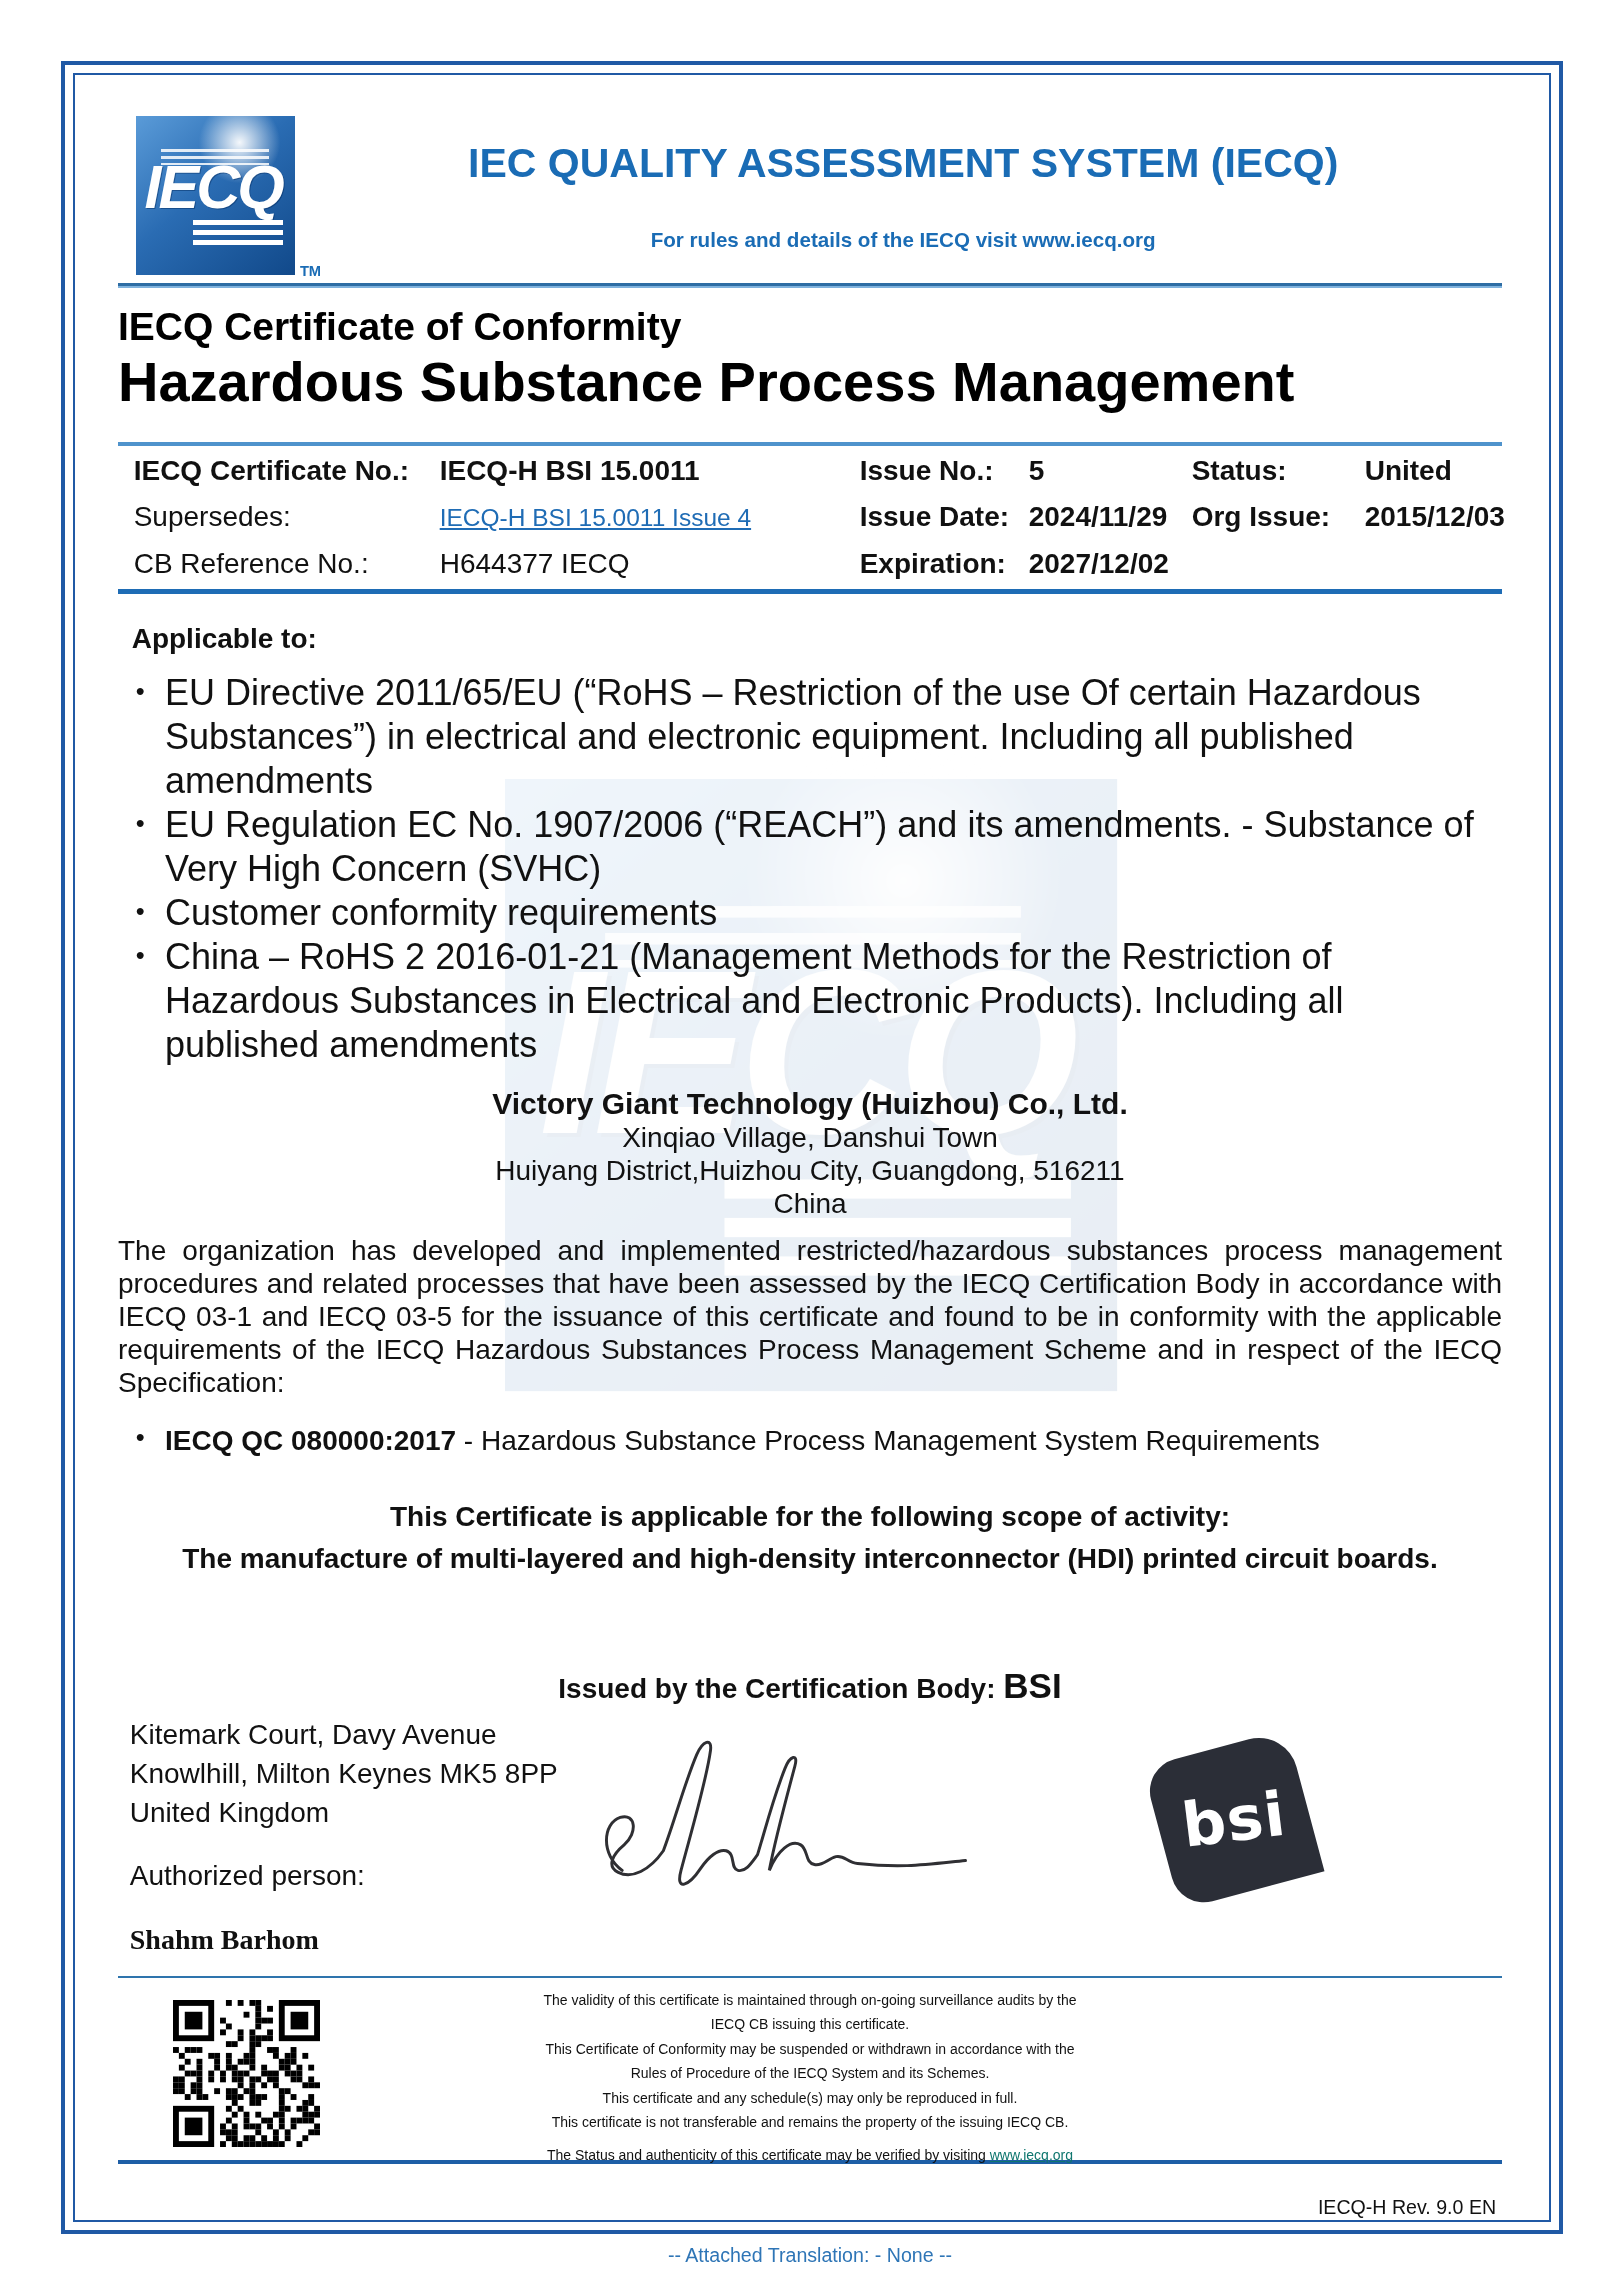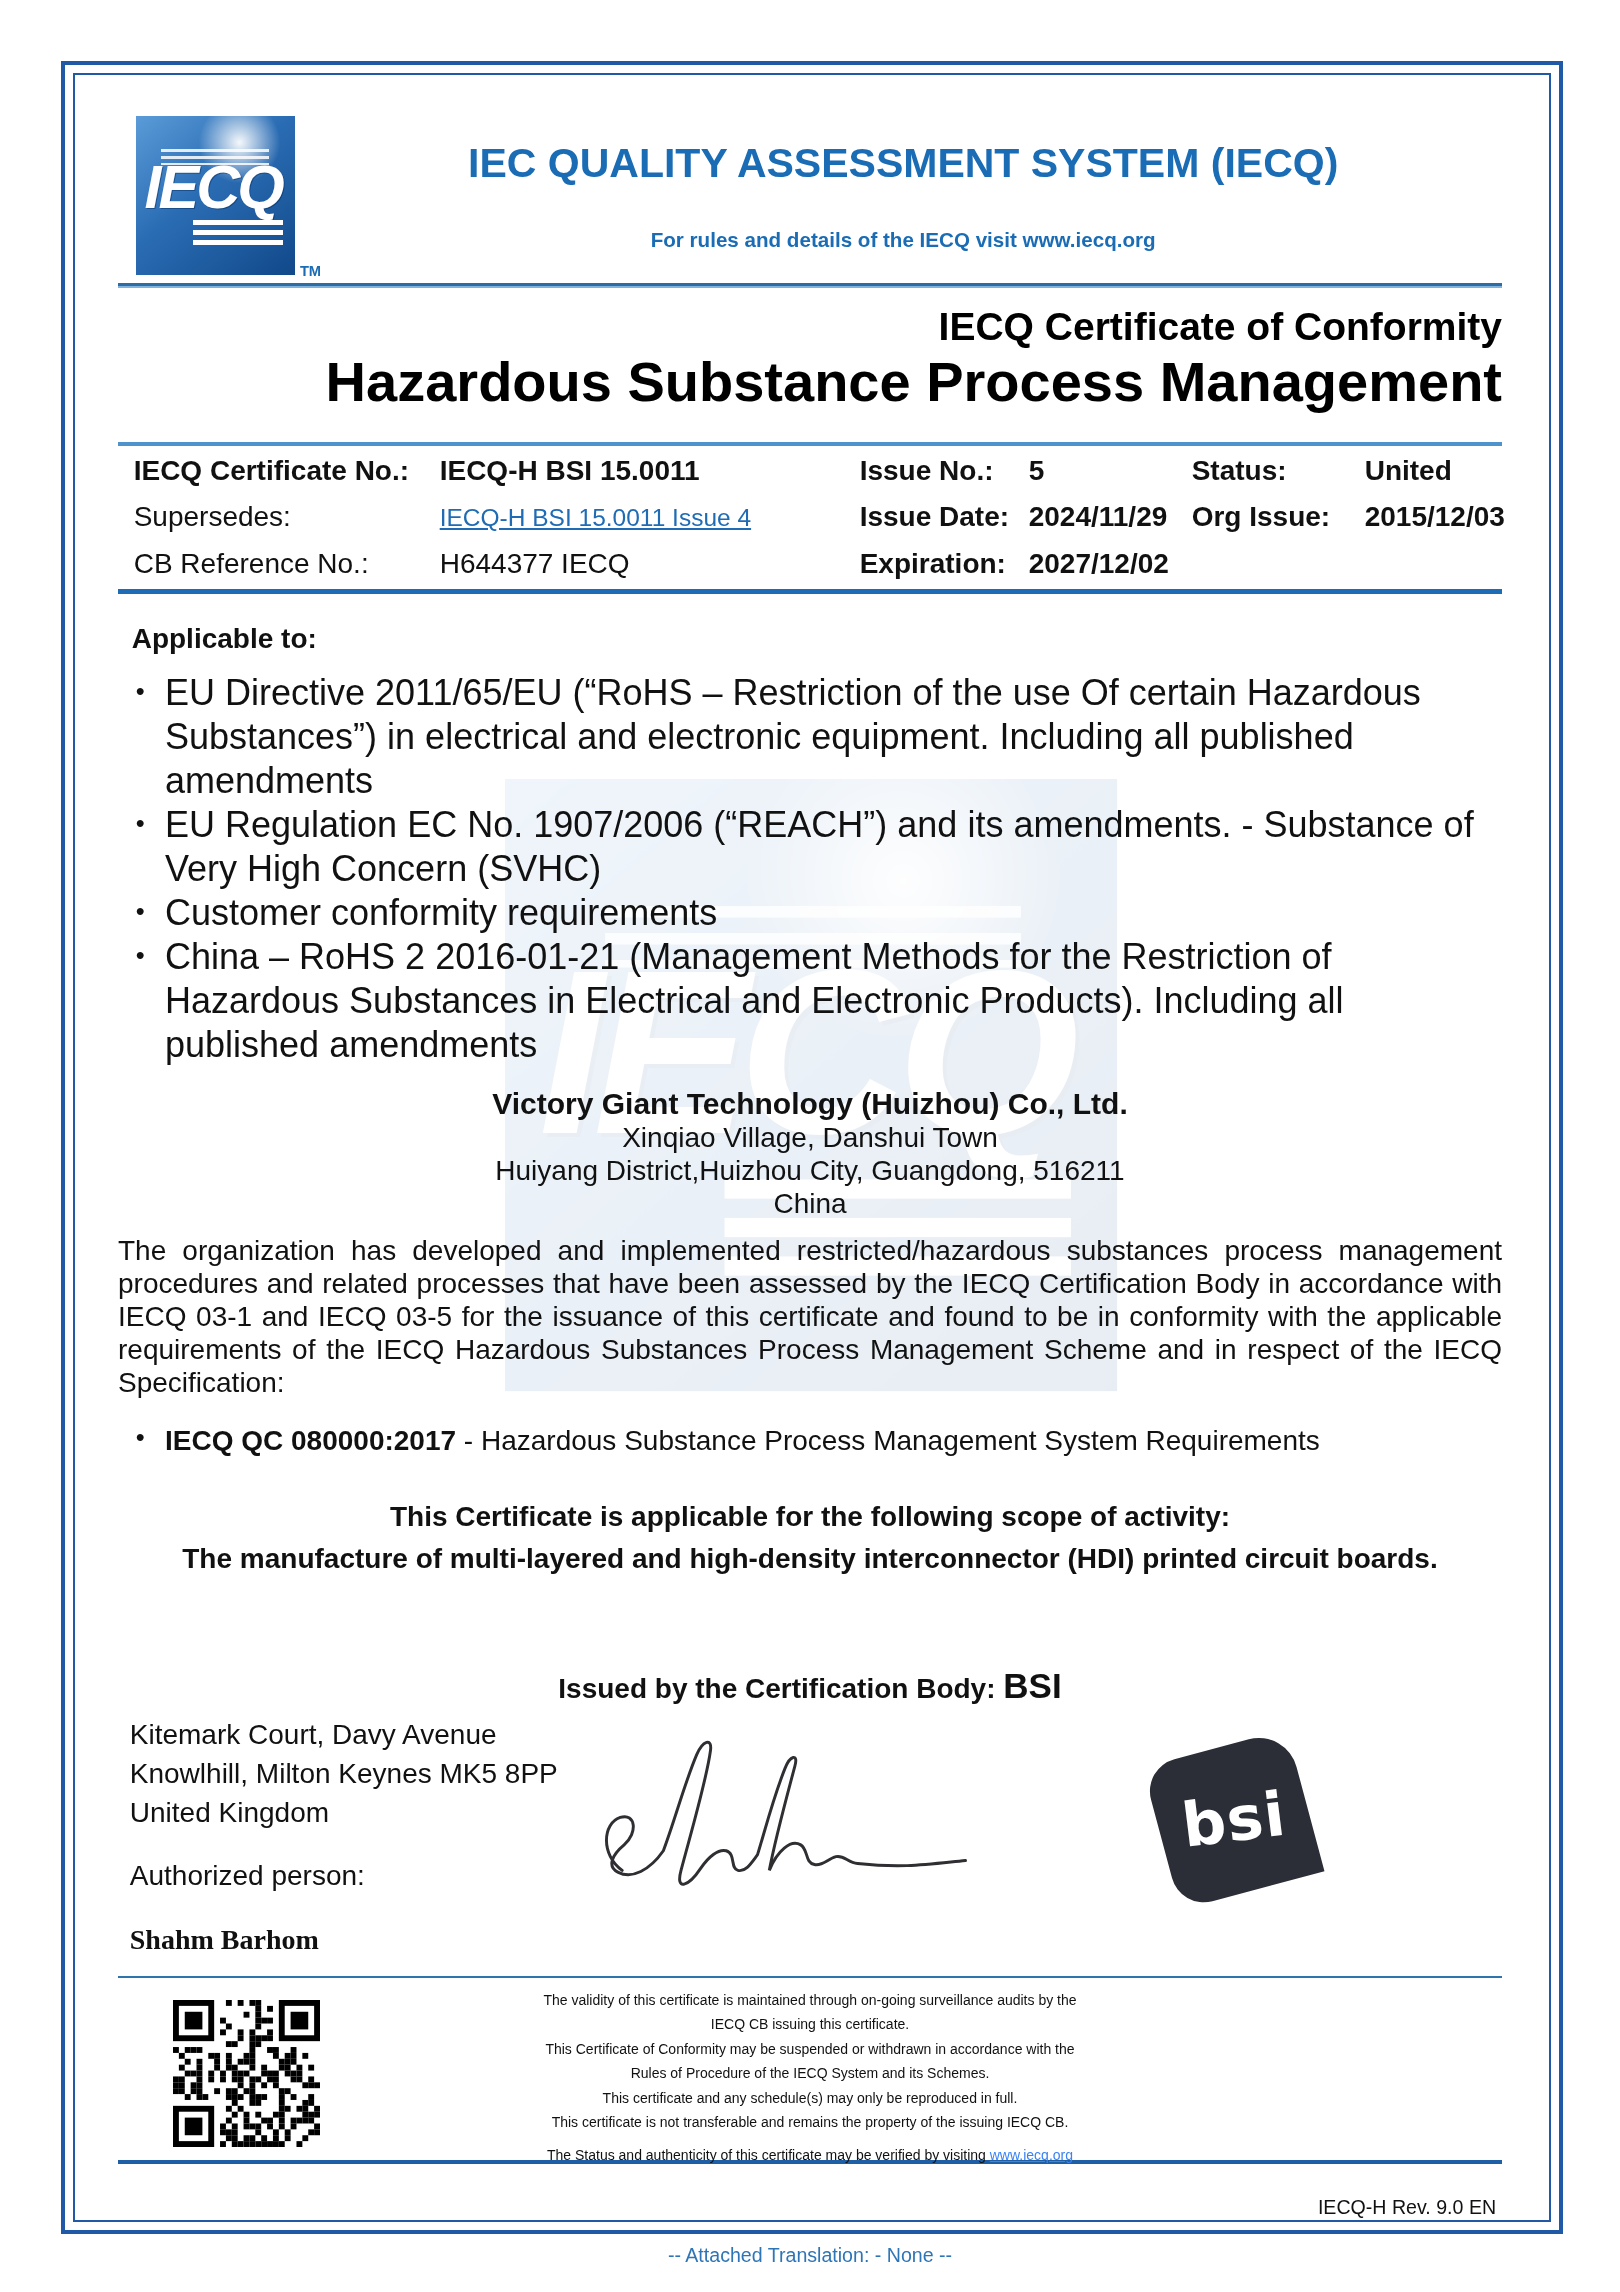--- a/index.html
+++ b/index.html
@@ -38,21 +38,21 @@
   .hdr-text { flex:1 1 auto; display:flex; flex-direction:column; align-items:center; padding-left:9.8px; }
   .hdr-title { color:#1a6cb5; font-size:41px; font-weight:bold; letter-spacing:0; }
   .hdr-sub { color:#1a6cb5; font-size:20.6px; font-weight:bold; margin-top:41px; }
 
   .rule { border:0; }
   .rule-header { height:4.9px; background:#2e6da4; border-bottom:2px solid #7fb2dd; margin-top:7.8px; }
   .rule-title  { height:3.9px; background:#4f93cc; margin-top:29px; }
   .rule-meta   { height:4.9px; background:#1e6cb5; }
   
   
-  .title-block { text-align:right; margin-top:15.7px; }
+  .title-block { text-align:left; margin-top:15.7px; }
   .cert-title { font-size:39px; font-weight:bold; color:#000; line-height:47px; }
   .cert-subtitle { font-size:56px; font-weight:bold; color:#000; line-height:63px; }
 
   
   .meta-grid { display:grid; grid-template-columns:306px 420px 169px 163px 173px 1fr;
     padding:2px 0 2px 15.7px; font-size:28px; }
   .meta-grid > div { line-height:46px; white-space:nowrap; }
   .b { font-weight:bold; }
   .meta-link { color:#1f6cb5; text-decoration:underline; font-size:24.5px; cursor:pointer; }
 
@@ -92,21 +92,21 @@
   .bsi-mark span { color:#fff; font-size:61px; font-weight:bold; letter-spacing:1px;
     transform:rotate(8deg); font-family:"DejaVu Sans",sans-serif; }
 
   
   .footer-box { position:absolute; left:118px; top:1976px; width:1384px; height:188px;
     border-top:2.9px solid #2e74ad; border-bottom:4.9px solid #1e5fa6; }
   .qr { position:absolute; left:55px; top:21.6px; width:147px; height:147px; }
   .footer-lines { width:902px; margin:0 auto; padding-top:9.8px; text-align:center;
     font-size:14px; line-height:24.5px; color:#111; }
   .verify-line { margin-top:7.8px; }
-  .footer-link { color:#3b82f6; text-decoration:underline; cursor:pointer; }
+  .footer-link { color:#0f766e; text-decoration:underline; cursor:pointer; }
 
   
   .bottom-row { position:absolute; left:118px; top:2196px; width:1384px; height:29px; }
   .translation { text-align:center; color:#2e75b6; font-size:19.6px;margin-top:48px; }
   .revision { position:absolute; right:5.9px; top:0; color:#111; font-size:19.6px; }
 </style>
 </head>
 <body>
 
 <div class="page">

